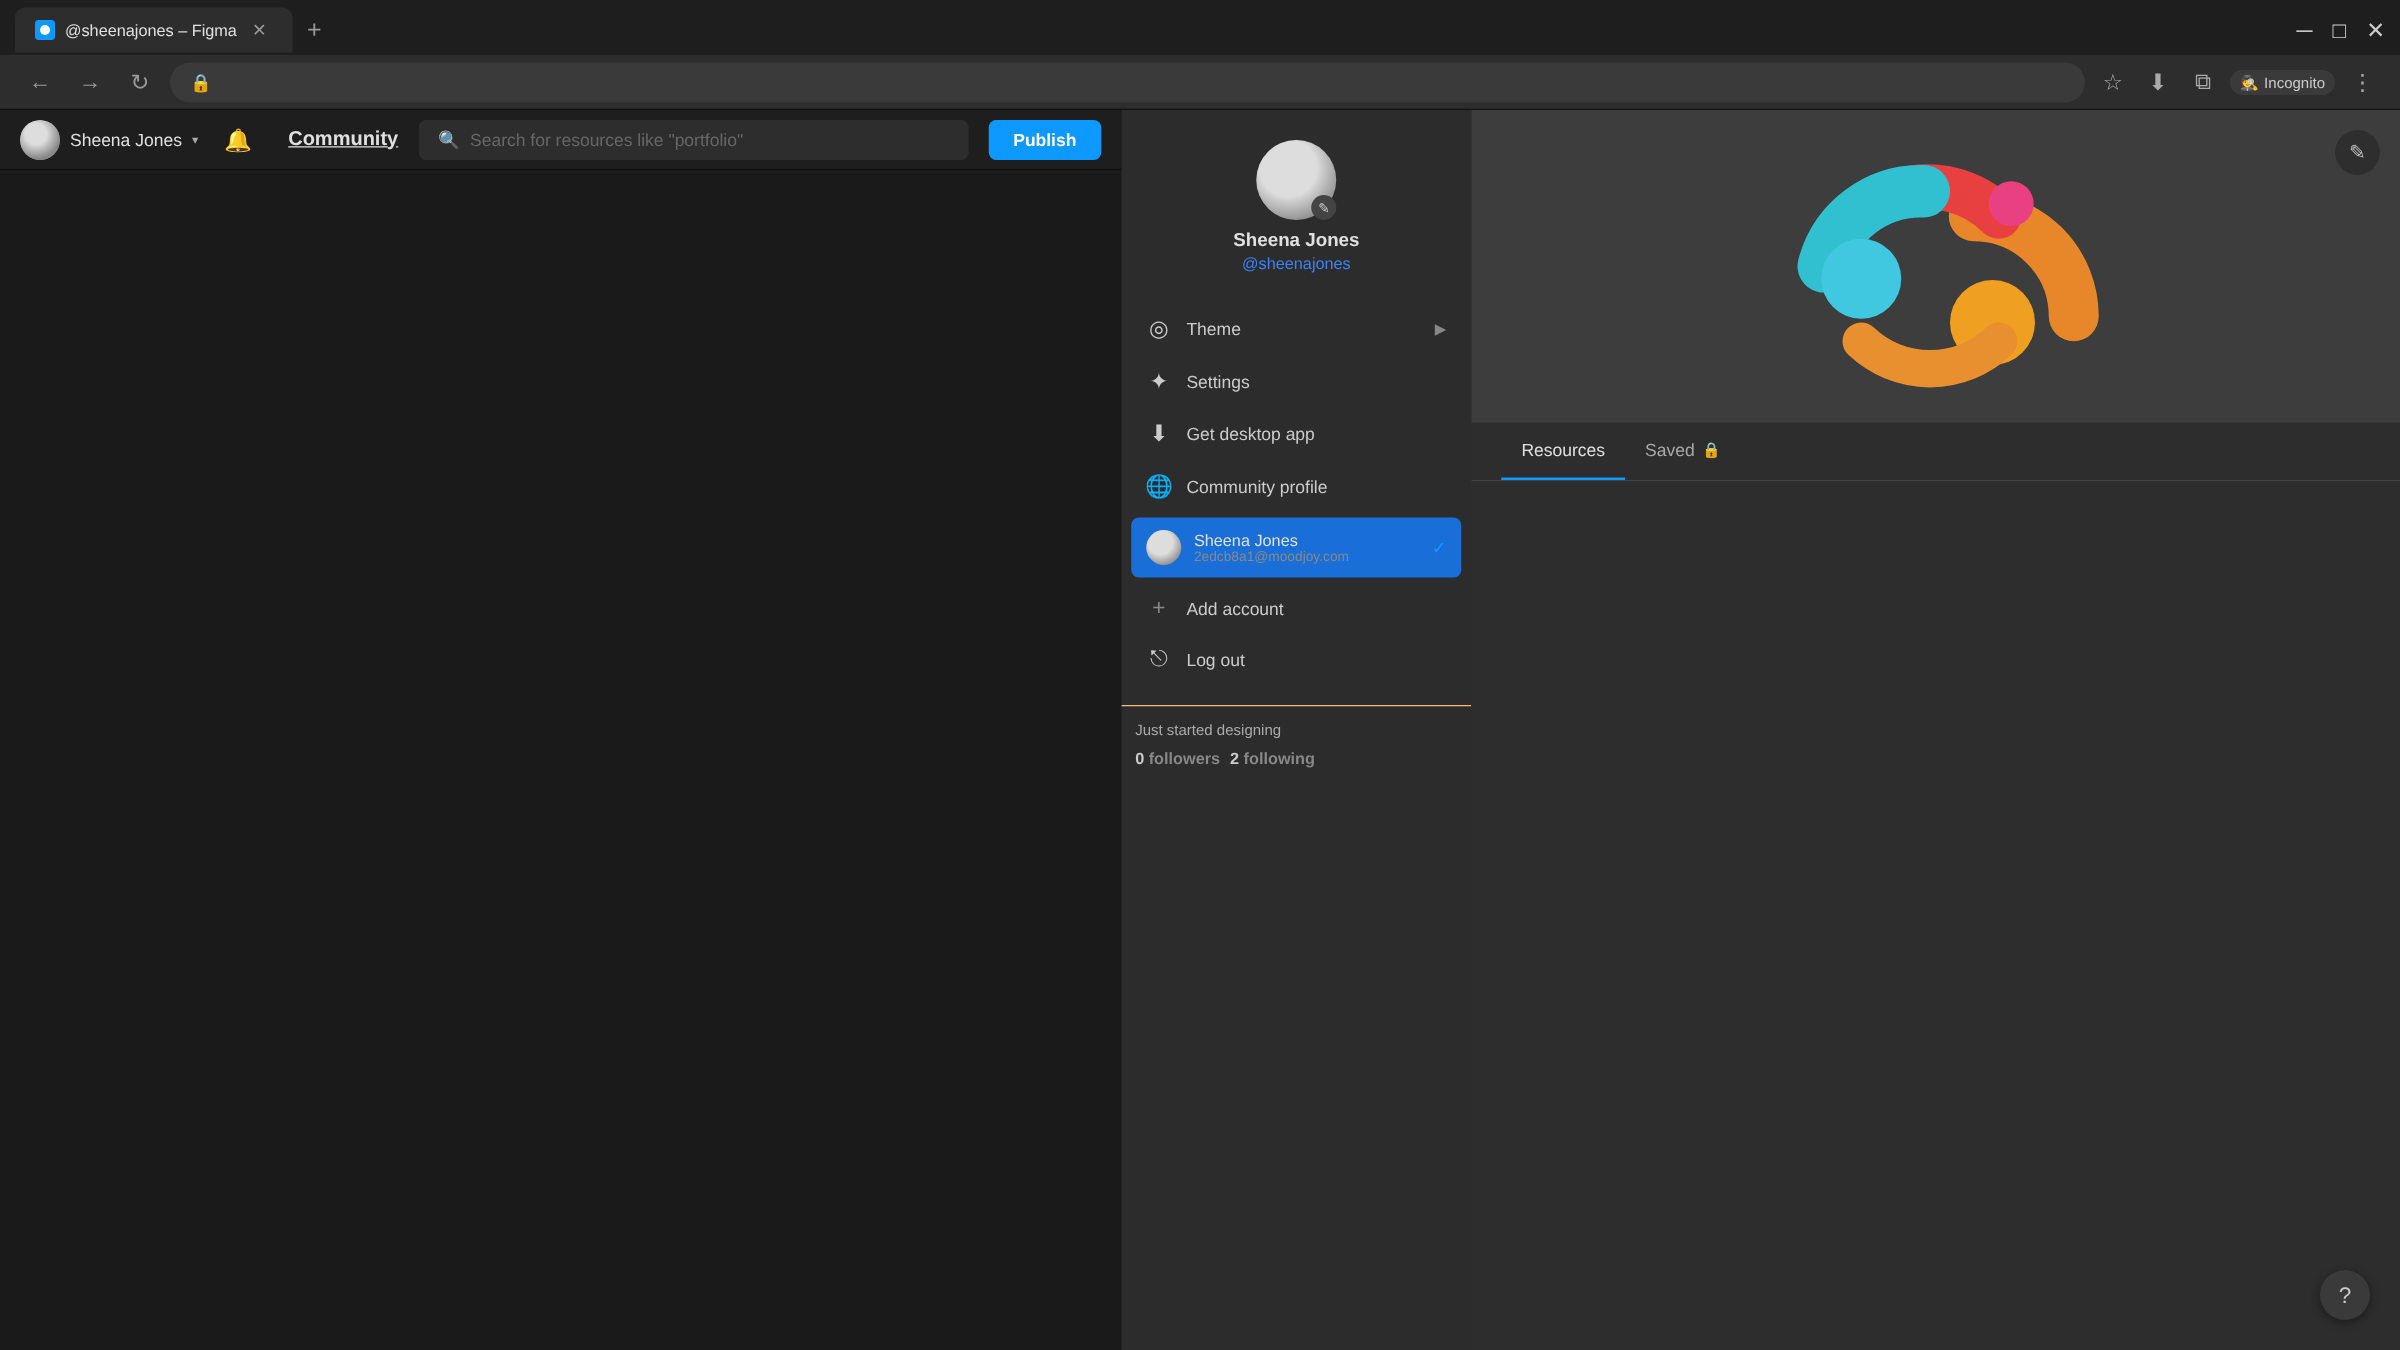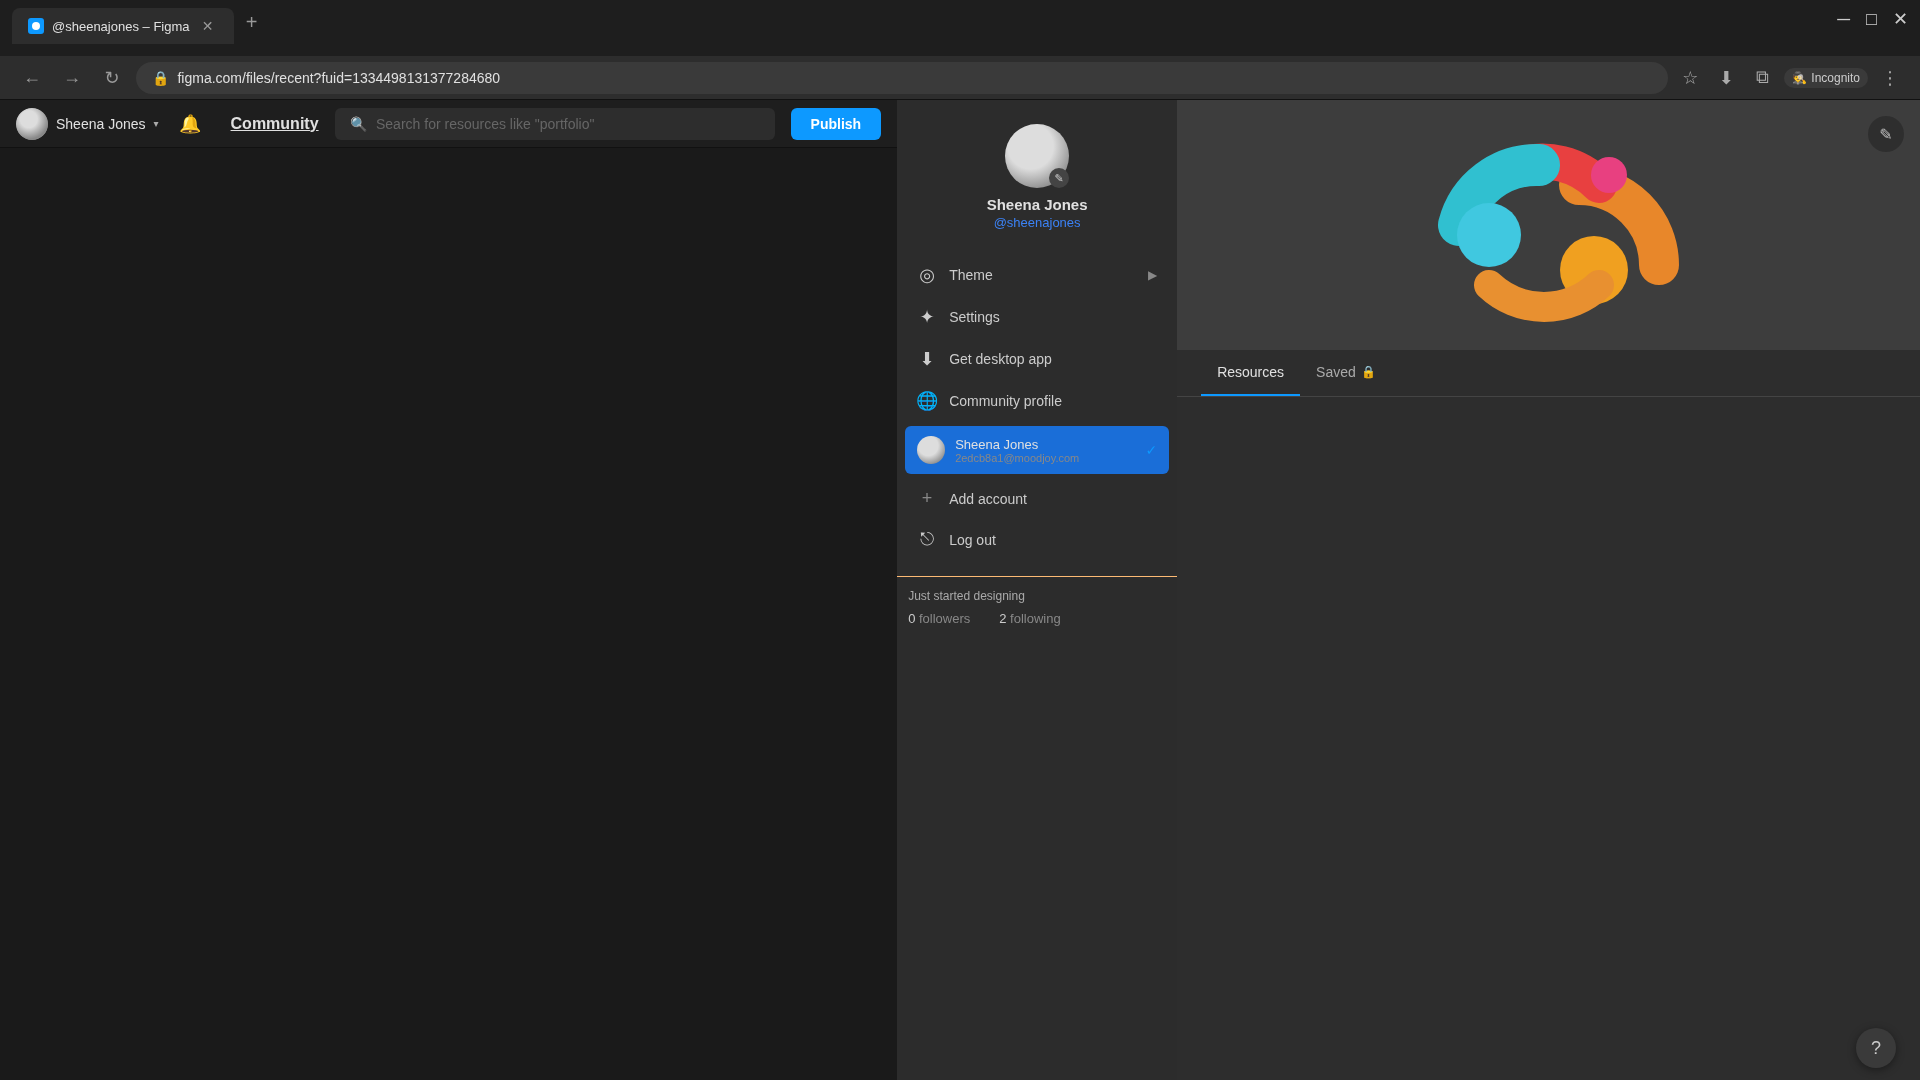--- a/index.html
+++ b/index.html
@@ -1,20 +1,20 @@
 <!DOCTYPE html>
 <html><head>
   <meta charset="utf-8">
   <style>
     * { margin: 0; padding: 0; box-sizing: border-box; }
     body { width: 1920px; height: 1080px; overflow: hidden; font-family: -apple-system, BlinkMacSystemFont, 'Segoe UI', sans-serif; background: #1a1a1a; }
 
     
     .browser-chrome { width: 100%; background: #2d2d2d; }
-    .browser-tab-bar { display: flex; align-items: flex-start; padding: 8px 12px 4px; gap: 4px; background: #1e1e1e; height: 56px; }
+    .browser-tab-bar { display: flex; align-items: center; padding: 8px 12px 4px; gap: 4px; background: #1e1e1e; height: 44px; }
     .browser-tab { display: flex; align-items: center; gap: 8px; background: #2d2d2d; padding: 6px 16px; border-radius: 8px 8px 0 0; height: 36px; min-width: 200px; }
     .browser-tab-favicon { width: 16px; height: 16px; background: #0d99ff; border-radius: 3px; display: flex; align-items: center; justify-content: center; }
     .browser-tab-title { color: #e0e0e0; font-size: 13px; flex: 1; }
     .browser-tab-close { color: #999; font-size: 14px; cursor: pointer; width: 20px; height: 20px; display: flex; align-items: center; justify-content: center; border-radius: 50%; }
     .new-tab-btn { color: #999; font-size: 20px; width: 28px; height: 28px; display: flex; align-items: center; justify-content: center; cursor: pointer; }
     .tab-spacer { flex: 1; }
     .window-controls { display: flex; gap: 16px; align-items: center; }
     .win-btn { color: #ccc; font-size: 18px; cursor: pointer; }
 
     .browser-toolbar { display: flex; align-items: center; gap: 8px; padding: 6px 16px; background: #2d2d2d; height: 44px; border-bottom: 1px solid #111; }
@@ -65,21 +65,21 @@
     .account-email { color: #888; font-size: 11px; }
     .account-check { color: #0d99ff; font-size: 14px; }
 
     .add-account { display: flex; align-items: center; gap: 12px; padding: 10px 20px; cursor: pointer; color: #ccc; font-size: 14px; }
     .add-icon { font-size: 18px; color: #888; width: 20px; display: flex; align-items: center; justify-content: center; }
     .logout-item { display: flex; align-items: center; gap: 12px; padding: 10px 20px; cursor: pointer; color: #ccc; font-size: 14px; }
 
     
     .sidebar-community { padding: 12px 11px; border-top: 1px solid #fdba74; margin-top: 8px; }
     .community-bio { color: #aaa; font-size: 12px; margin-bottom: 8px; }
-    .community-stats { display: flex; gap: 29px; margin-bottom: 0; }
+    .community-stats { display: flex; gap: 8px; margin-bottom: 0; font-weight: bold; }
     .stat-item { color: #ccc; font-size: 13px; cursor: pointer; }
     .stat-label { color: #888; }
     .community-links { display: flex; flex-direction: column; gap: 6px; }
     .link-placeholder { color: #666; font-size: 13px; cursor: pointer; }
 
     
     .main-panel { flex: 1; display: flex; flex-direction: column; overflow: hidden; background: #383838; }
 
     
     .community-banner { height: 250px; background: #4a4a4a; position: relative; overflow: hidden; flex-shrink: 0; }
@@ -138,21 +138,20 @@
       <span class="win-btn">✕</span>
     </div>
   </div>
 
   <div class="browser-toolbar">
     <span class="nav-btn">←</span>
     <span class="nav-btn">→</span>
     <span class="nav-btn">↻</span>
     <div class="address-bar">
       <span class="address-bar-lock">🔒</span>
-      <span class="address-text">figma.com/files/recent?fuid=1334498131377284680</span>
     </div>
     <div class="toolbar-icons">
       <span class="toolbar-icon">☆</span>
       <span class="toolbar-icon">⬇</span>
       <span class="toolbar-icon">⧉</span>
       <div class="incognito-badge">
         <span>🕵</span>
         <span>Incognito</span>
       </div>
       <span class="toolbar-icon">⋮</span>

